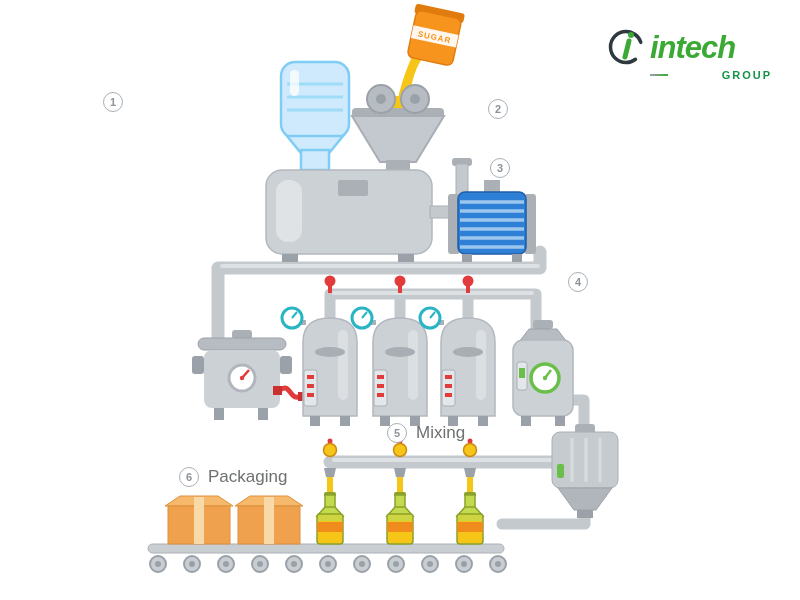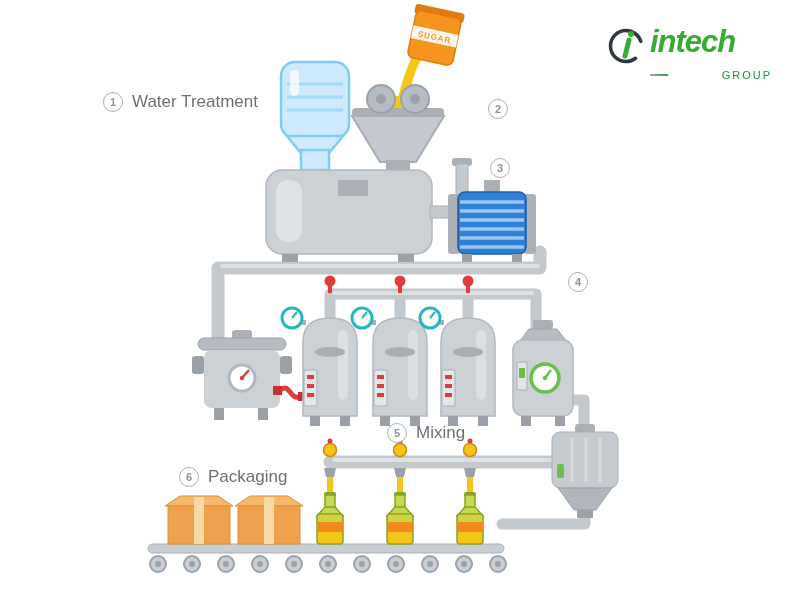--- a/index.html
+++ b/index.html
@@ -7,25 +7,25 @@
   .canvas{position:relative;width:800px;height:600px;background:#ffffff;}
   svg.diagram{position:absolute;left:0;top:0;}
 
   .step{position:absolute;display:flex;align-items:center;gap:9px;color:#6e7072;font-size:17px;white-space:nowrap;}
   .badge{width:20px;height:20px;border:1.5px solid #a9afb5;border-radius:50%;display:flex;align-items:center;
          justify-content:center;font-size:11px;font-weight:bold;color:#8d9399;background:#fff;box-sizing:border-box;flex:none;}
   .step.vertical{flex-direction:column;align-items:flex-start;gap:6px;}
   .step.vertical .badge{margin-left:10px;}
 
   .logo{position:absolute;left:606px;top:26px;width:166px;}
-  .logo-row{display:flex;gap:4px;height:42px;}
+  .logo-row{display:flex;align-items:center;gap:4px;height:42px;}
   .logo-brand{color:#3aaa35;font-size:31px;font-weight:bold;font-style:italic;letter-spacing:-1px;line-height:1;}
   .logo-sub{display:flex;align-items:center;gap:6px;margin-top:1px;margin-left:44px;}
   .logo-line{flex:1;height:2px;background:linear-gradient(to right,#9aa0a6,#3aaa35);}
-  .logo-group{color:#149447;font-size:11px;font-weight:normal;letter-spacing:2px;margin-left:48px;}
+  .logo-group{color:#149447;font-size:11px;font-weight:bold;letter-spacing:2px;margin-left:48px;}
 
   
   .mg{fill:#ccd1d6;}        
   .mgd{fill:#aab0b6;}       
   .mgf{fill:#9aa1a8;}       
   .stroke-g{stroke:#b2b8be;stroke-width:1.5;}
   .pipe{stroke:#c4c9ce;stroke-width:13;fill:none;stroke-linejoin:round;stroke-linecap:round;}
   .pipe-thin{stroke:#c4c9ce;stroke-width:11;fill:none;stroke-linejoin:round;stroke-linecap:round;}
   .pipe-hi{stroke:#dde1e4;stroke-width:4;fill:none;stroke-linejoin:round;stroke-linecap:round;}
   .sugar-text{font-family:"Liberation Sans",sans-serif;font-size:8px;font-weight:bold;fill:#f7941e;letter-spacing:1px;}
@@ -290,21 +290,20 @@
     </g>
     <g transform="translate(70,0)">
       <polygon points="165,506 180,496 218,496 233,506" fill="#f6b96b" stroke="#dd8f3a" stroke-width="1"></polygon>
       <rect x="168" y="506" width="62" height="38" fill="#efa14d" stroke="#dd8f3a" stroke-width="1"></rect>
       <rect x="194" y="497" width="10" height="47" fill="#f8d9a8"></rect>
     </g>
   </svg>
 
   <div class="step" style="left:103px;top:92px;">
     <span class="badge">1</span>
-    <span>Water Treatment</span>
   </div>
 
   <div class="step" style="left:488px;top:99px;">
     <span class="badge">2</span>
   </div>
 
   <div class="step" style="left:490px;top:158px;">
     <span class="badge">3</span>
   </div>
 

